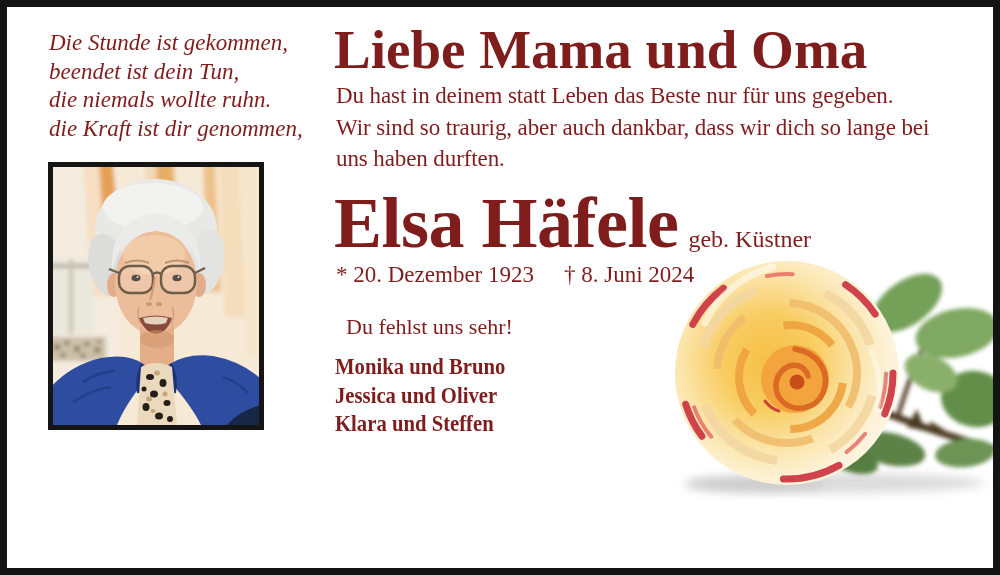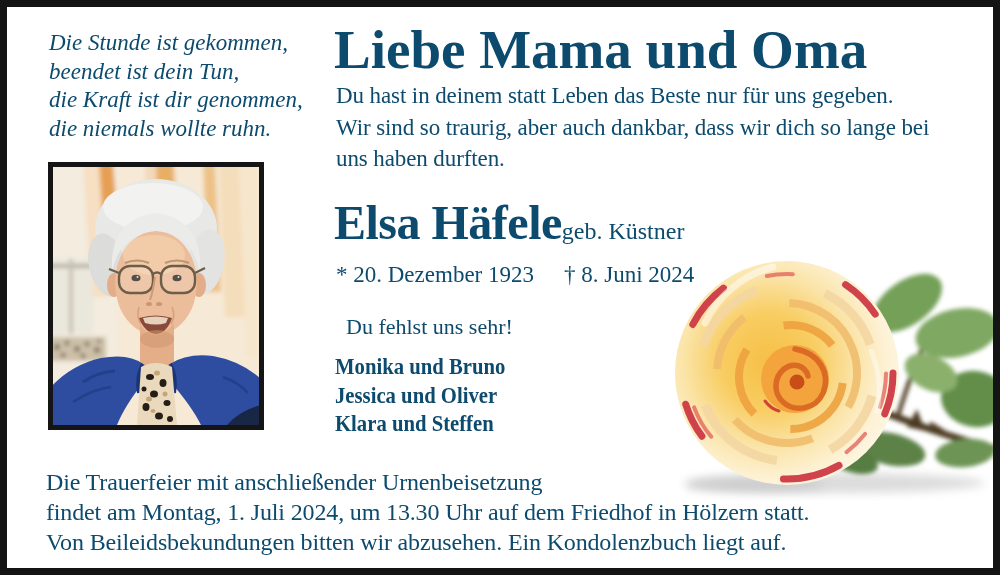--- a/index.html
+++ b/index.html
@@ -3,21 +3,21 @@
 <meta charset="utf-8">
 <style>
   html, body { margin: 0; padding: 0; background: #ffffff; }
   .canvas {
     position: relative;
     width: 1000px;
     height: 575px;
     background: #ffffff;
     overflow: hidden;
     font-family: "Liberation Serif", "DejaVu Serif", serif;
-    color: #0c4a6e;
+    color: #7f1d1d;
   }
   .ad-frame {
     position: absolute;
     inset: 0;
     border: 7px solid #141414;
     pointer-events: none;
     z-index: 10;
   }
   .abs { position: absolute; }
 
@@ -49,28 +49,28 @@
     border: 5px solid #151515;
     background: #f6e9d6;
   }
   .photo svg { display: block; }
   .name-row {
     left: 334px; top: 193px;
     white-space: nowrap;
     line-height: 60px;
   }
   .deceased-name {
-    font-size: 48px;
+    font-size: 72px;
     font-weight: bold;
     letter-spacing: -0.5px;
     margin-top: 32px;
   }
   .maiden-name {
     font-size: 24px;
-    margin-left: 0;
+    margin-left: 10px;
   }
   .dates {
     left: 336px; top: 262px;
     font-size: 23px;
     line-height: 26px;
     white-space: nowrap;
   }
   .date-death { margin-left: 30px; }
   .farewell {
     left: 346px; top: 315px;
@@ -104,22 +104,22 @@
 </style>
 </head>
 <body>
 
 <div class="canvas">
   <div class="ad-frame"></div>
 
   <div class="abs poem">
     <div>Die Stunde ist gekommen,</div>
     <div>beendet ist dein Tun,</div>
+    <div>die niemals wollte ruhn.</div>
     <div>die Kraft ist dir genommen,</div>
-    <div>die niemals wollte ruhn.</div>
   </div>
 
   <h1 class="abs headline">Liebe Mama und Oma</h1>
 
   <div class="abs message">
     <div>Du hast in deinem statt Leben das Beste nur für uns gegeben.</div>
     <div>Wir sind so traurig, aber auch dankbar, dass wir dich so lange bei</div>
     <div>uns haben durften.</div>
   </div>
 
@@ -275,18 +275,13 @@
         <circle cx="150" cy="128" r="34" fill="#f3a43d"></circle>
         <path d="M150,98 C174,102 186,122 178,142 C171,158 150,162 138,151 C128,142 129,126 139,118 C148,111 160,114 163,125" fill="none" stroke="#da6a24" stroke-width="5.5" stroke-linecap="round"></path>
         <circle cx="152" cy="131" r="7.5" fill="#c84d18"></circle>
         <path d="M120,150 q6,8 14,10" stroke="#cf4436" stroke-width="3" fill="none" stroke-linecap="round"></path>
         <path d="M60,72 A104,104 0 0 1 128,16" stroke="#ffffff" stroke-width="7" fill="none" opacity="0.5" stroke-linecap="round"></path>
         <path d="M226,100 A98,98 0 0 1 232,160" stroke="#ffffff" stroke-width="5" fill="none" opacity="0.4" stroke-linecap="round"></path>
       </g>
     </svg>
   </div>
 
-  <div class="abs funeral">
-    <div>Die Trauerfeier mit anschließender Urnenbeisetzung</div>
-    <div>findet am Montag, 1. Juli 2024, um 13.30 Uhr auf dem Friedhof in Hölzern statt.</div>
-    <div>Von Beileidsbekundungen bitten wir abzusehen. Ein Kondolenzbuch liegt auf.</div>
-  </div>
 </div>
 
 </body></html>

